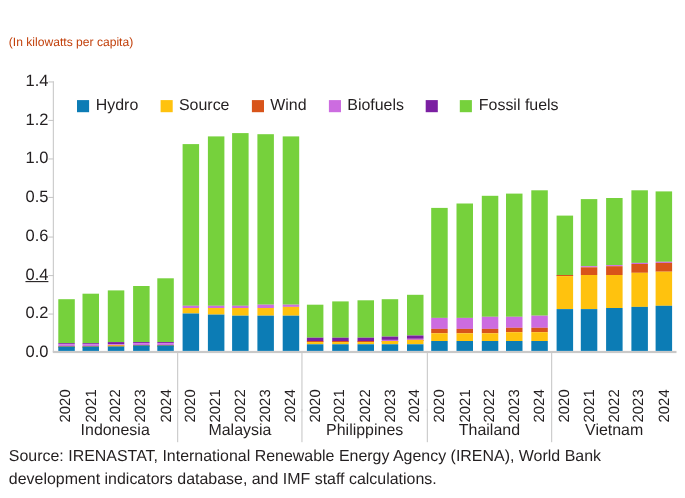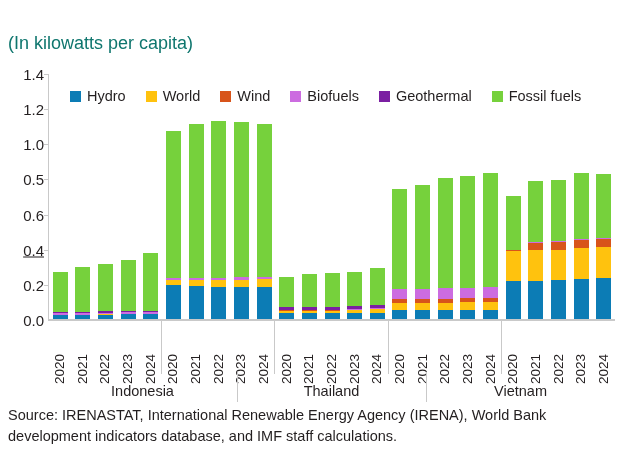--- a/index.html
+++ b/index.html
@@ -11,21 +11,21 @@
   .figure{position:relative;width:623px;height:453px;box-sizing:border-box;}
 
   
   .title{
     position:absolute;left:8px;top:6px;
     font-size:19.5px;font-weight:bold;color:#1f71ab;
     letter-spacing:-0.2px;white-space:nowrap;
   }
   .subtitle{
     position:absolute;left:8px;top:33px;
-    font-size:18px;color:#0f766e;white-space:nowrap;text-align:right;
+    font-size:11px;color:#c2410c;white-space:nowrap;text-align:right;
   }
 
   
   .legend{
     position:absolute;left:70px;top:88px;
     display:flex;align-items:center;gap:20px;
     font-size:14.5px;color:#231f20;
   }
   .legend-item{display:flex;align-items:center;gap:6px;white-space:nowrap;}
   .legend-swatch{width:11px;height:11px;display:inline-block;}
@@ -112,33 +112,32 @@
 
   <div class="subtitle">(In kilowatts per capita)</div>
 
   <div class="legend" id="legend">
       <div class="legend-item">
         <span class="legend-swatch" style="background: rgb(12, 124, 181);"></span>
         <span>Hydro</span>
       </div>
       <div class="legend-item">
         <span class="legend-swatch" style="background: rgb(255, 194, 14);"></span>
-        <span>World</span>
+        <span>Source</span>
       </div>
       <div class="legend-item">
         <span class="legend-swatch" style="background: rgb(216, 84, 26);"></span>
         <span>Wind</span>
       </div>
       <div class="legend-item">
         <span class="legend-swatch" style="background: rgb(204, 108, 224);"></span>
         <span>Biofuels</span>
       </div>
       <div class="legend-item">
         <span class="legend-swatch" style="background: rgb(123, 31, 162);"></span>
-        <span>Geothermal</span>
       </div>
       <div class="legend-item">
         <span class="legend-swatch" style="background: rgb(118, 209, 60);"></span>
         <span>Fossil fuels</span>
       </div>
     </div>
 
   <div class="plot-wrap">
     <div class="y-axis-labels" id="y-axis-labels">
         <div class="y-tick-label" style="top: 250px;">0.0</div>
@@ -394,20 +393,28 @@
         <div class="year">2023</div>
         <div class="year">2024</div>
       </div>
     </div>
   <div class="country-row" id="country-row">
       <div class="country-cell">
         <span>Indonesia</span>
       </div>
       <div class="country-cell">
         <div class="sep"></div>
+        <span>Malaysia</span>
+      </div>
+      <div class="country-cell">
+        <div class="sep"></div>
+        <span>Philippines</span>
+      </div>
+      <div class="country-cell">
+        <div class="sep"></div>
         <span>Thailand</span>
       </div>
       <div class="country-cell">
         <div class="sep"></div>
         <span>Vietnam</span>
       </div>
     </div>
 
   <div class="source">Source: IRENASTAT, International Renewable Energy Agency (IRENA), World Bank development indicators database, and IMF staff calculations.</div>
 </div>

